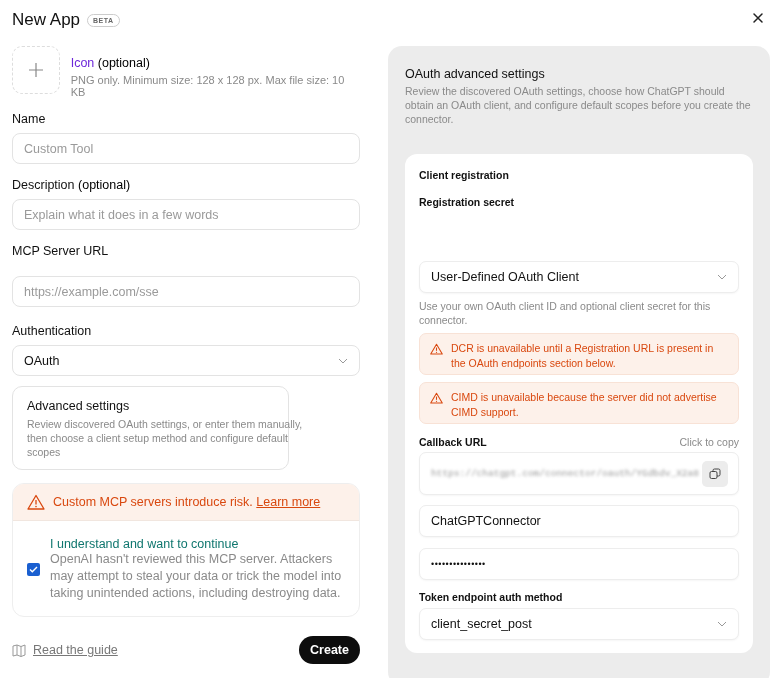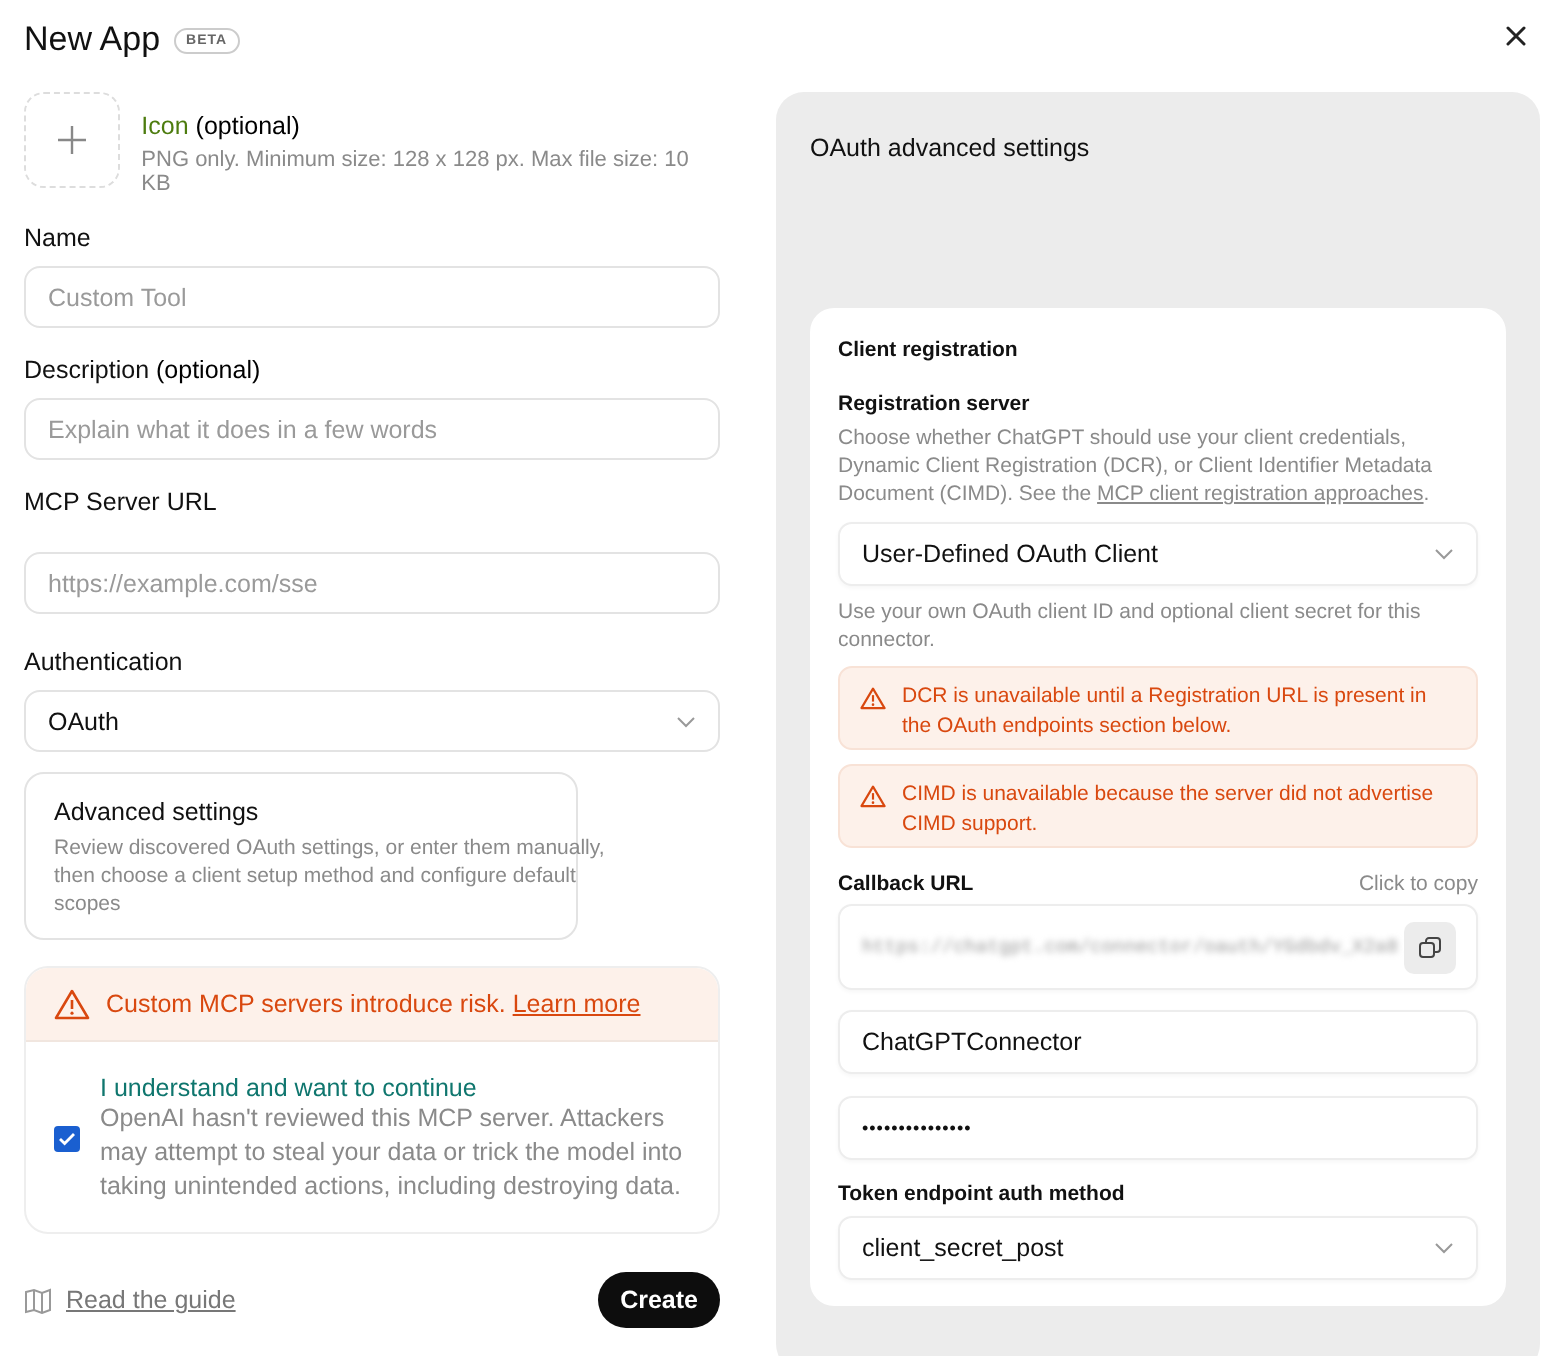--- a/index.html
+++ b/index.html
@@ -8,21 +8,21 @@
 
   .title-row { position: absolute; left: 12px; top: 10px; display: flex; align-items: center; gap: 7px; }
   .title { font-size: 17px; font-weight: 400; color: #111; }
   .beta { font-size: 7px; font-weight: 700; letter-spacing: .5px; color: #666; border: 1px solid #ccc; border-radius: 8px; padding: 2px 5px; }
   .close { position: absolute; right: 14px; top: 10px; width: 16px; height: 16px; cursor: pointer; }
 
   .left { position: absolute; left: 12px; top: 46px; width: 348px; }
   .icon-row { display: flex; align-items: flex-start; gap: 11px; }
   .icon-drop { width: 48px; height: 48px; border: 1px dashed #ddd; border-radius: 10px; display: flex; align-items: center; justify-content: center; }
   .icon-label { font-size: 12.5px; margin-top: 10px; }
-  .icon-label b { font-weight: 400; color: #4d7c0f; }
+  .icon-label b { font-weight: 400; color: #6d28d9; }
   .muted { color: #000000; }
   .icon-hint { font-size: 11px; color: #8a8a8a; margin-top: 4px; }
 
   .field-label { font-size: 12.5px; color: #111; margin-bottom: 7px; }
   .input { height: 31px; border: 1px solid #e3e3e3; border-radius: 8px; display: flex; align-items: center; padding: 0 11px; font-size: 12.5px; color: #9a9a9a; background: #fff; }
   .select { justify-content: space-between; color: #111; }
 
   .adv { border: 1px solid #e3e3e3; border-radius: 10px; padding: 12px 14px 10px 14px; display: flex; align-items: center; justify-content: space-between; }
   .adv-title { font-size: 12.5px; color: #111; margin-bottom: 4px; }
   .adv-desc { font-size: 10.5px; color: #8a8a8a; line-height: 14px; width: 290px; }
@@ -140,25 +140,25 @@
         <path d="M1 2l4-1 4 1.5 4-1.5v10l-4 1.5-4-1.5-4 1z" fill="none" stroke="#999" stroke-width="1"></path>
         <path d="M5 1v10M9 2.5v10" stroke="#999" stroke-width="1"></path>
       </svg>
     <span>Read the guide</span>
   </div>
   <button class="create">Create</button>
 </div>
 
 <div class="right">
   <div class="r-title">OAuth advanced settings</div>
+  <div class="r-desc">Review the discovered OAuth settings, choose how ChatGPT should obtain an OAuth client, and configure default scopes before you create the connector.</div>
 
   <div class="card">
     <div class="c-h" style="top:15px;">Client registration</div>
-    <div class="c-h" style="top:42px;">Registration server</div>
-    <div class="c-p" style="top:58px;"><span>Choose whether ChatGPT should use your client credentials, Dynamic Client Registration (DCR), or Client Identifier Metadata Document (CIMD). See the </span><a>MCP client registration approaches</a>.</div>
+    <div class="c-h" style="top:42px;">Registration secret</div>
 
     <div class="c-input" style="top:107px;">
       <span>User-Defined OAuth Client</span>
       <svg width="10" height="6" viewBox="0 0 10 6">
           <path d="M1 1l4 4 4-4" stroke="#999" fill="none" stroke-width="1"></path>
         </svg>
     </div>
     <div class="c-p" style="top:145px;">Use your own OAuth client ID and optional client secret for this connector.</div>
 
     <div class="warn" style="top:228px;">

